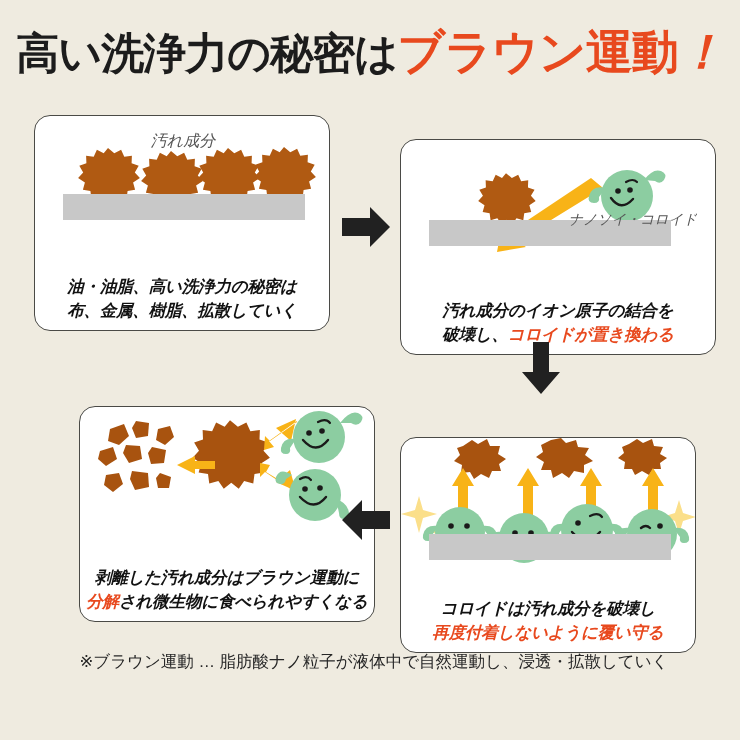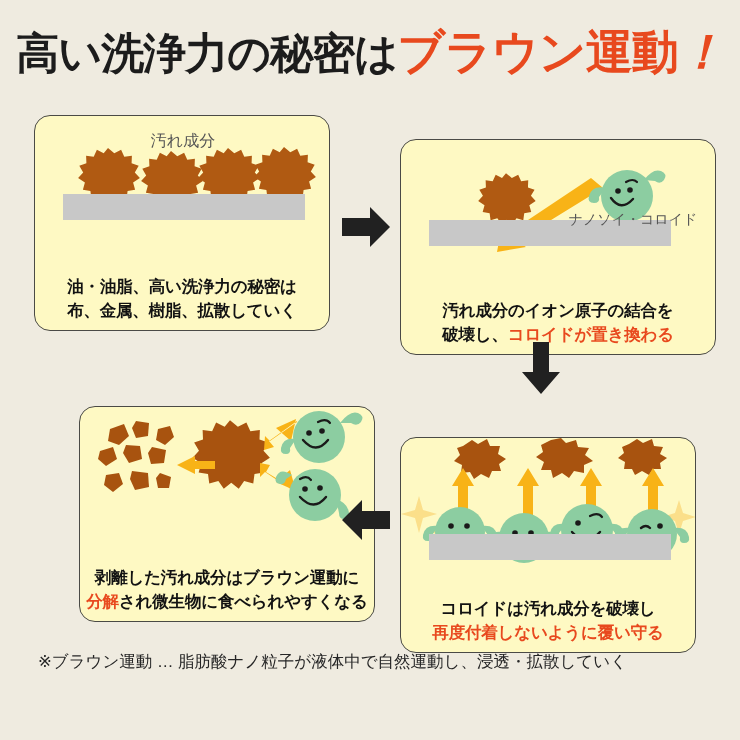--- a/index.html
+++ b/index.html
@@ -21,25 +21,26 @@
     white-space:nowrap;
     line-height:1.1;
   }
   .title .t-black{color:#1c1c1c;}
   .title .t-red{color:#e8491e;font-size:47px;}
   .title .t-bang{color:#e8491e;font-size:47px;font-style:italic;}
 
   
   .panel{
     position:absolute;
-    background:#fef9c3;
+    background:#ffffff;
     border:1.5px solid #4a4a46;
     border-radius:16px;
     box-sizing:border-box;
     overflow:hidden;
+    font-style:italic;
   }
   #panel1{left:34px;top:115px;width:296px;height:216px;}
   #panel2{left:400px;top:115px;width:316px;height:216px;margin-top:24px;}
   #panel3{left:400px;top:406px;width:296px;height:216px;margin-top:31px;}
   #panel4{left:34px;top:406px;width:296px;height:216px;margin-left:45px;}
 
   .art{position:relative;width:100%;height:128px;}
   .art svg{position:absolute;left:0;top:0;}
 
   .caption{
@@ -59,21 +60,21 @@
   #arrow-down{left:518px;top:340px;width:46px;height:56px;}
   #arrow-left{left:340px;top:498px;width:52px;height:44px;}
 
   
   .footnote{
     position:absolute;left:38px;top:645px;width:672px;
     font-size:16.5px;color:#262626;
     line-height:1.95;
     letter-spacing:0px;
   }
-  .footnote div{white-space:nowrap;}
+  .footnote div{white-space:nowrap;text-align:center;}
 </style>
 </head>
 <body>
 
 <div class="stage">
 
   <div class="title">
     <span class="t-black">高い洗浄力の秘密は</span><span class="t-red">ブラウン運動</span><span class="t-bang">！</span>
   </div>
 

